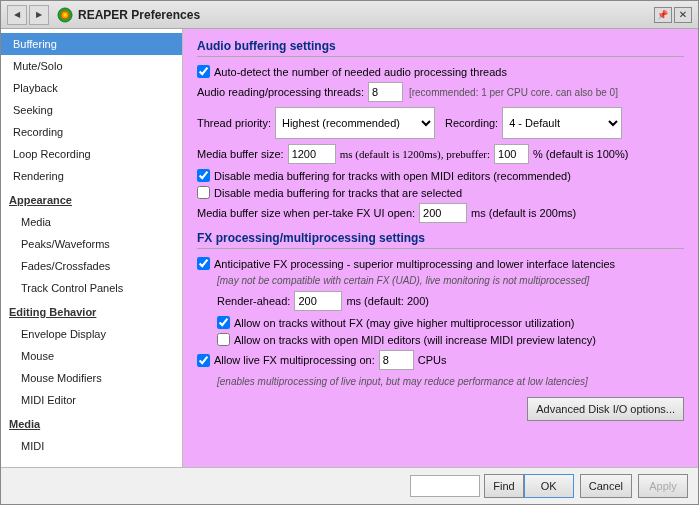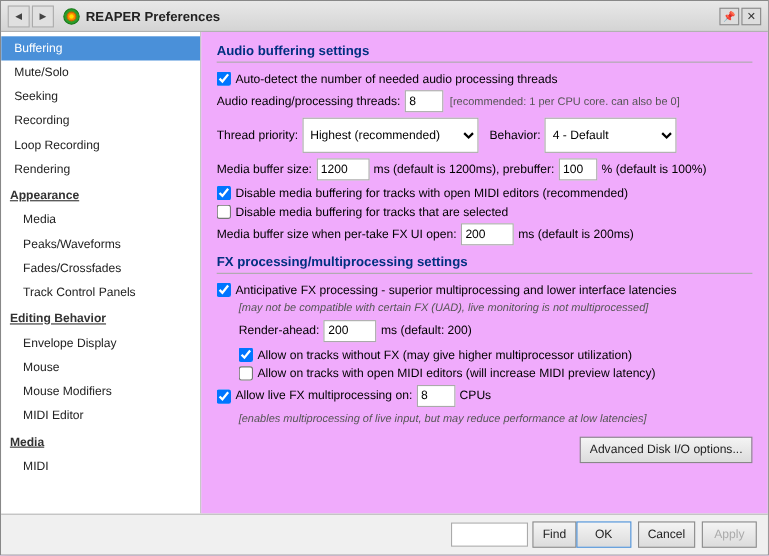--- a/index.html
+++ b/index.html
@@ -229,20 +229,21 @@
       <div class="titlebar-btn" style="font-size:9px;">📌</div>
       <div class="titlebar-btn close">✕</div>
     </div>
   </div>
 
   <div class="content">
 
     <div class="sidebar">
       <div class="sidebar-item selected">Buffering</div>
       <div class="sidebar-item">Mute/Solo</div>
+      <div class="sidebar-item">Playback</div>
       <div class="sidebar-item">Seeking</div>
       <div class="sidebar-item">Recording</div>
       <div class="sidebar-item">Loop Recording</div>
       <div class="sidebar-item">Rendering</div>
       <div class="sidebar-section">Appearance</div>
       <div class="sidebar-item sub">Media</div>
       <div class="sidebar-item sub">Peaks/Waveforms</div>
       <div class="sidebar-item sub">Fades/Crossfades</div>
       <div class="sidebar-item sub">Track Control Panels</div>
       <div class="sidebar-section">Editing Behavior</div>
@@ -270,33 +271,33 @@
       </div>
 
       <div class="row">
         <span style="margin-right:4px;">Thread priority:</span>
         <select class="wide-select">
           <option>Highest (recommended)</option>
           <option>High</option>
           <option>Normal</option>
           <option>Low</option>
         </select>
-        <span style="margin-left:10px; margin-right:4px;">Behavior:</span>
+        <span style="margin-left:10px; margin-right:4px;">Recording:</span>
         <select class="mini-select">
           <option>4 - Default</option>
           <option>1</option>
           <option>2</option>
           <option>3</option>
         </select>
       </div>
 
       <div class="row">
         <span style="margin-right:4px;">Media buffer size:</span>
         <input type="text" class="small-input" value="1200" style="">
-        <span style="margin-left:4px; margin-right:4px;">ms (default is 1200ms), prebuffer:</span>
+        <span style="margin-left:4px; margin-right:4px;font-family:Liberation Serif, serif;">ms (default is 1200ms), prebuffer:</span>
         <input type="text" class="tiny-input" value="100" style="">
         <span style="margin-left:4px;">% (default is 100%)</span>
       </div>
 
       <div class="checkbox-row">
         <input type="checkbox" checked="" style="">
         <span>Disable media buffering for tracks with open MIDI editors (recommended)</span>
       </div>
 
       <div class="checkbox-row">

